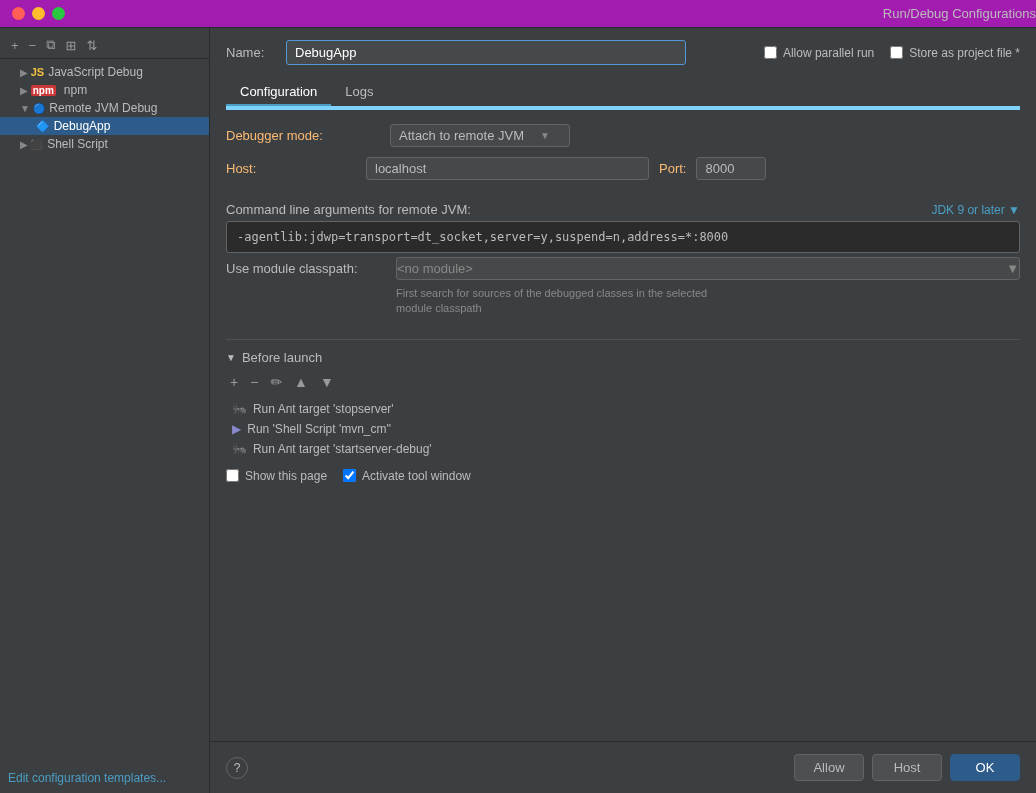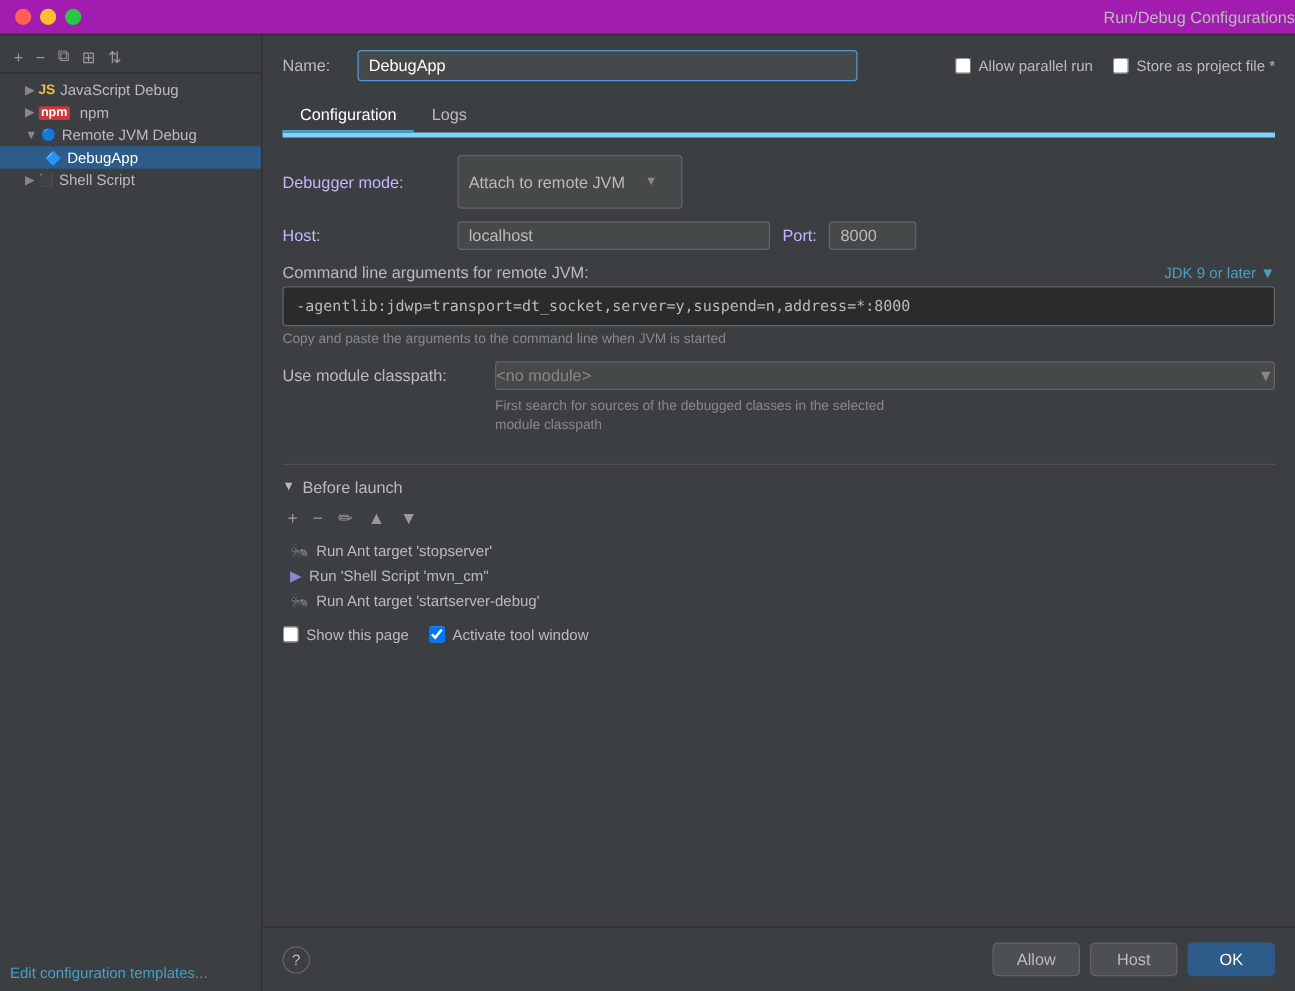--- a/index.html
+++ b/index.html
@@ -169,42 +169,43 @@
       color: #ffffff;
     }
 
     
     .form-row {
       display: flex;
       align-items: center;
       margin-bottom: 10px;
       gap: 10px;
     }
-    .form-label { color: #c4b5fd; min-width: 130px; }
+    .form-label { color: #fdba74; min-width: 130px; }
     .debugger-select {
       background: #45494a;
       border: 1px solid #646464;
       border-radius: 3px;
       color: #bbbbbb;
-      padding: 13px 8px;
+      padding: 3px 8px;
       font-size: 13px;
       cursor: pointer;
       display: flex;
       align-items: center;
       gap: 8px;
       min-width: 180px;
+      margin-left: 24px;
     }
     .small-input {
       background: #45494a;
       border: 1px solid #646464;
       border-radius: 3px;
       color: #bbbbbb;
       padding: 3px 8px;
       font-size: 13px;
-      width: 250px;
+      width: 283px;
     }
     .port-input {
       width: 70px;
     }
 
     .jdk-link {
       color: #4a9ec4;
       cursor: pointer;
       font-size: 12px;
       margin-left: auto;
@@ -364,21 +365,21 @@
     .section-sep {
       border: none;
       border-top: 1px solid #515151;
       margin: 10px 0;
     }
 
     .host-port-row {
       display: flex;
       align-items: center;
       gap: 10px;
-      margin-bottom: 10px;
+      margin-bottom: 22px;
     }
   </style>
 </head>
 <body>
 
 <div class="title-bar">
   <div class="title-bar-buttons">
     <button class="tb-btn tb-close"></button>
     <button class="tb-btn tb-min"></button>
     <button class="tb-btn tb-max"></button>
@@ -467,21 +468,20 @@
       <input class="small-input" type="text" value="localhost" style="">
       <span class="form-label" style="min-width:auto;">Port:</span>
       <input class="small-input port-input" type="text" value="8000" style="">
     </div>
 
     <div style="display:flex; align-items:center; margin-bottom:4px;">
       <span style="font-size:13px;color:#bbbbbb;">Command line arguments for remote JVM:</span>
       <span class="jdk-link">JDK 9 or later ▼</span>
     </div>
     <div class="cmd-box">-agentlib:jdwp=transport=dt_socket,server=y,suspend=n,address=*:8000</div>
-    <div class="cmd-hint">Copy and paste the arguments to the command line when JVM is started</div>
 
     <div class="module-row">
       <span class="module-label">Use module classpath:</span>
       <div class="module-select">
         <span>&lt;no module&gt;</span>
         <span>▼</span>
       </div>
     </div>
     <div class="module-hint">
       <span>First search for sources of the debugged classes in the selected</span><br>

